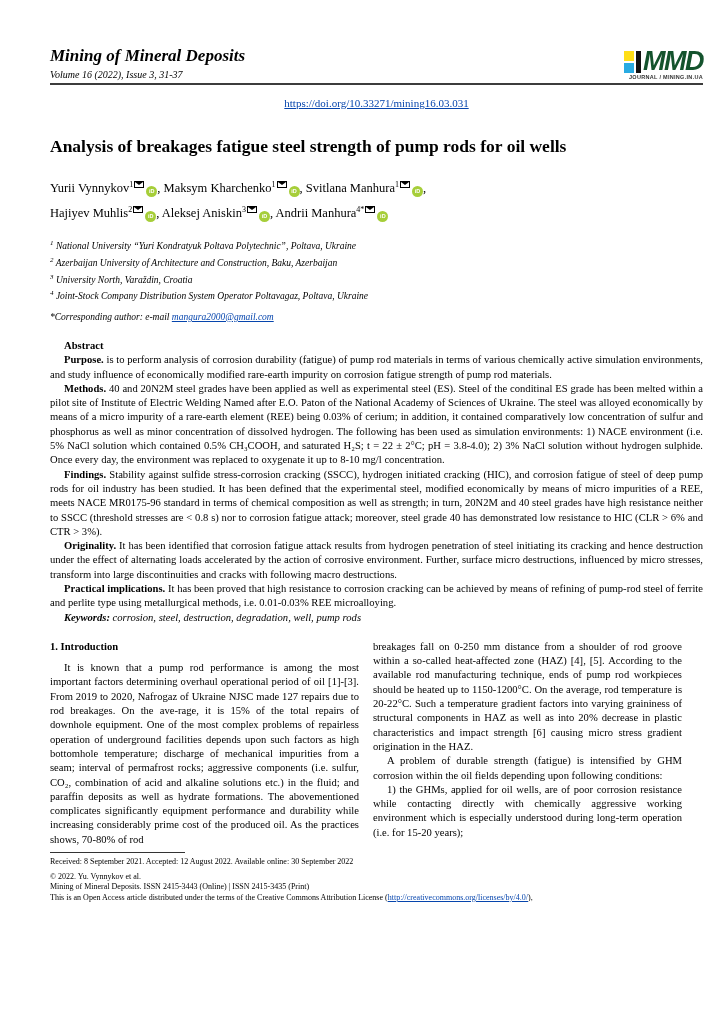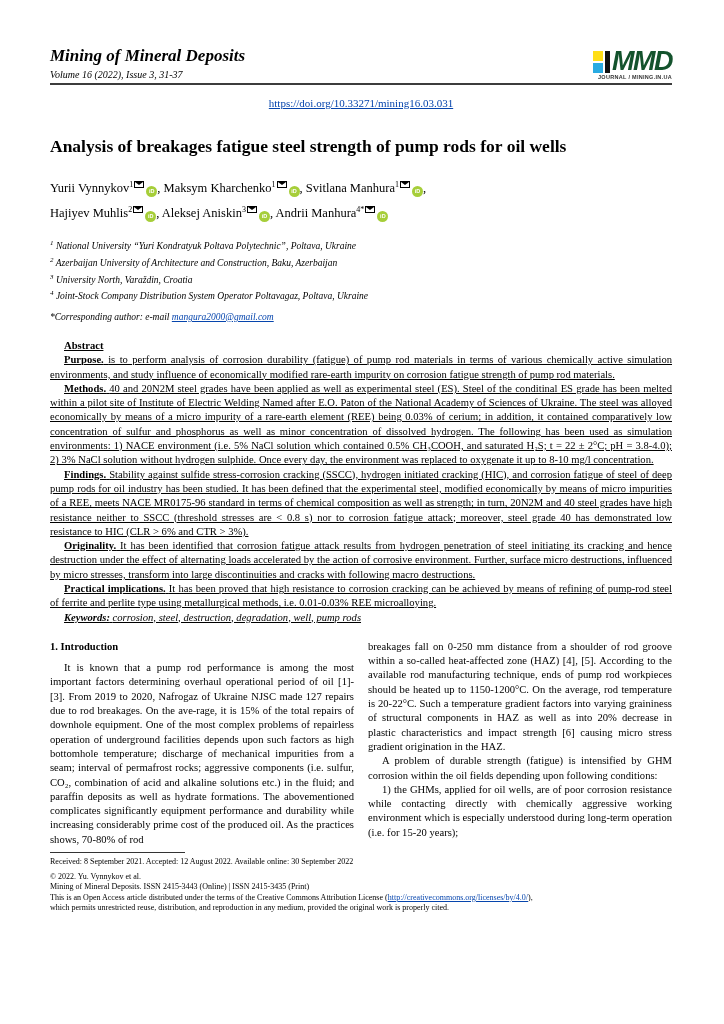--- a/index.html
+++ b/index.html
@@ -5,21 +5,21 @@
   * { box-sizing: border-box; }
   html, body { margin: 0; padding: 0; background: #ffffff; }
   .page {
     width: 724px; height: 1024px;
     background: #ffffff;
     position: relative;
     font-family: "Liberation Serif", serif;
     color: #000;
     overflow: hidden;
   }
-  .content { padding: 46px 52px 0 50px; }
+  .content { padding: 46px 21px 0 50px; }
 
   
   .journal-header {
     display: flex; justify-content: space-between; align-items: flex-end;
     border-bottom: 2px solid #3c3c3c; padding-bottom: 3px;
   }
   .journal-name { font-size: 17px; font-weight: bold; font-style: italic; line-height: 20px; }
   .volume-line { font-size: 10px; font-style: italic; margin-top: 3px; }
   .logo { display: flex; flex-direction: column; align-items: flex-end; }
   .logo-top { display: flex; align-items: center; }
@@ -61,21 +61,21 @@
     content: 'iD'; font-family: "Liberation Sans", sans-serif;
     font-size: 5.5px; font-weight: bold; color: #fff; line-height: 11px; display: block;
   }
 
   
   .affiliations { margin-top: 13px; font-style: italic; font-size: 9.5px; line-height: 13.5px; }
   .affiliations sup { font-size: 7px; font-style: italic; }
   .corresponding { margin-top: 8px; font-style: italic; font-size: 9.5px; }
 
   
-  .abstract { margin-top: 17px; font-size: 10.6px; line-height: 14.3px; text-align: justify; text-decoration: underline; }
+  .abstract { margin-top: 17px; font-size: 10.6px; line-height: 14.3px; text-align: justify; }
   .abstract p { margin: 0; text-indent: 14px; }
   .abs-head { font-weight: bold; }
   .keywords i b { font-style: italic; }
 
   
   .columns { display: flex; gap: 14px; margin-top: 15px; }
   .col { width: 309px; font-size: 10.6px; line-height: 14.3px; text-align: justify; }
   .col h2 { font-size: 10.6px; font-weight: bold; margin: 0 0 7px 0; text-align: left; }
   .col p { margin: 0; text-indent: 14px; }
   .col p.noindent { text-indent: 0; }
@@ -155,18 +155,17 @@
         <p>1) the GHMs, applied for oil wells, are of poor corrosion resistance while contacting directly with chemically aggressive working environment which is especially understood during long-term operation (i.e. for 15-20 years);</p>
       </div>
     </div>
 
     <div class="footnote">
       <div class="fn-divider"></div>
       <p>Received: 8 September 2021. Accepted: 12 August 2022. Available online: 30 September 2022</p>
       <p class="gap">© 2022. Yu. Vynnykov et al.</p>
       <p>Mining of Mineral Deposits. ISSN 2415-3443 (Online) | ISSN 2415-3435 (Print)</p>
       <p><span>This is an Open Access article distributed under the terms of the Creative Commons Attribution License (</span><a class="link" style="color: rgb(6, 69, 173);">http://creativecommons.org/licenses/by/4.0/</a><span>),</span></p>
-      <p>which permits unrestricted reuse, distribution, and reproduction in any medium, provided the original work is properly cited.</p>
     </div>
 
   </div>
 
 </div>
 
 </body></html>

